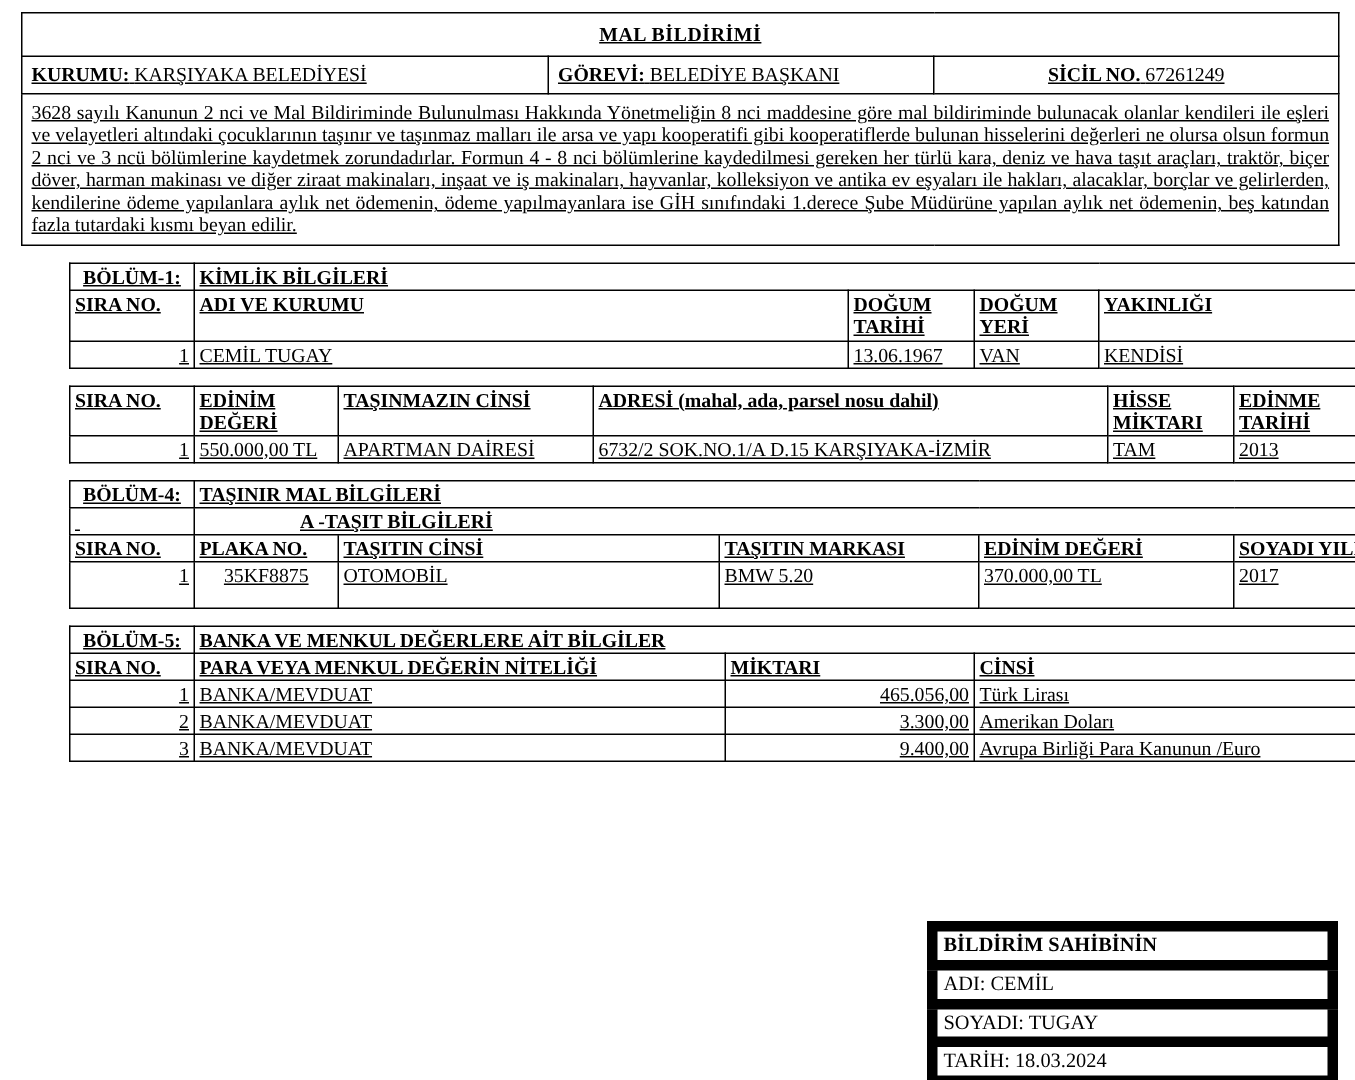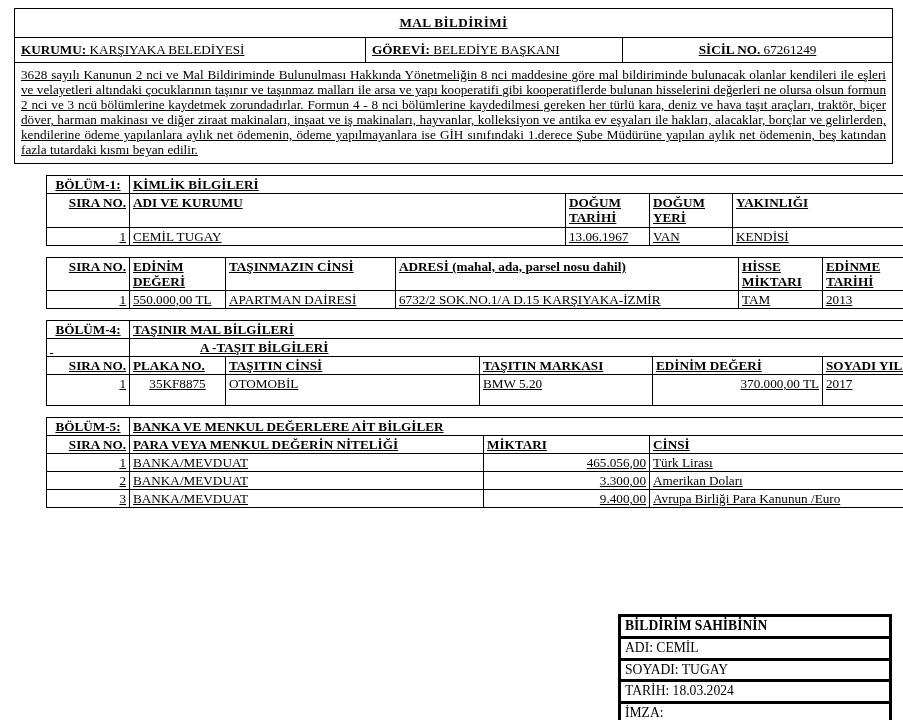--- a/index.html
+++ b/index.html
@@ -74,21 +74,21 @@
     font-size: 13.2px;
   }
   .colhdr {
     font-weight: bold;
     font-size: 13.2px;
   }
   .sira {
     text-align: right;
     white-space: nowrap;
   }
-  .sira.colhdr { text-align: right; }
+  .sira.colhdr { text-align: left; }
   .num { text-align: right; }
   .sub-center {
     font-weight: bold;
     text-align: center;
     font-size: 13.2px;
   }
   .tall td { height: 28px; }
 
   
   #sig {
@@ -96,21 +96,21 @@
     left: 618px;
     top: 614px;
     width: 274px;
   }
   #sig table {
     border-collapse: collapse;
     table-layout: fixed;
     width: 274px;
   }
   #sig td {
-    border: 3px solid #000000;
+    border: 7px solid #000000;
     padding: 1px 4px 2px 4px;
     font-size: 13.6px;
     line-height: 1.16;
     white-space: nowrap;
   }
   #sig td.sig-head { font-weight: bold; }
 </style>
 </head>
 <body>
 
@@ -234,21 +234,21 @@
           <td class="colhdr">TAŞITIN CİNSİ</td>
           <td class="colhdr">TAŞITIN MARKASI</td>
           <td class="colhdr">EDİNİM DEĞERİ</td>
           <td class="colhdr">SOYADI YILI</td>
         </tr>
         <tr class="tall">
           <td class="sira">1</td>
           <td style="text-align:center">35KF8875</td>
           <td>OTOMOBİL</td>
           <td>BMW 5.20</td>
-          <td style="text-align:right">370.000,00 TL</td>
+          <td style="text-align:left">370.000,00 TL</td>
           <td>2017</td>
         </tr>
       </tbody>
     </table>
   </div>
 
   <div class="sect-wrap">
     <table class="tbl">
       <colgroup>
         <col style="width:83px">

